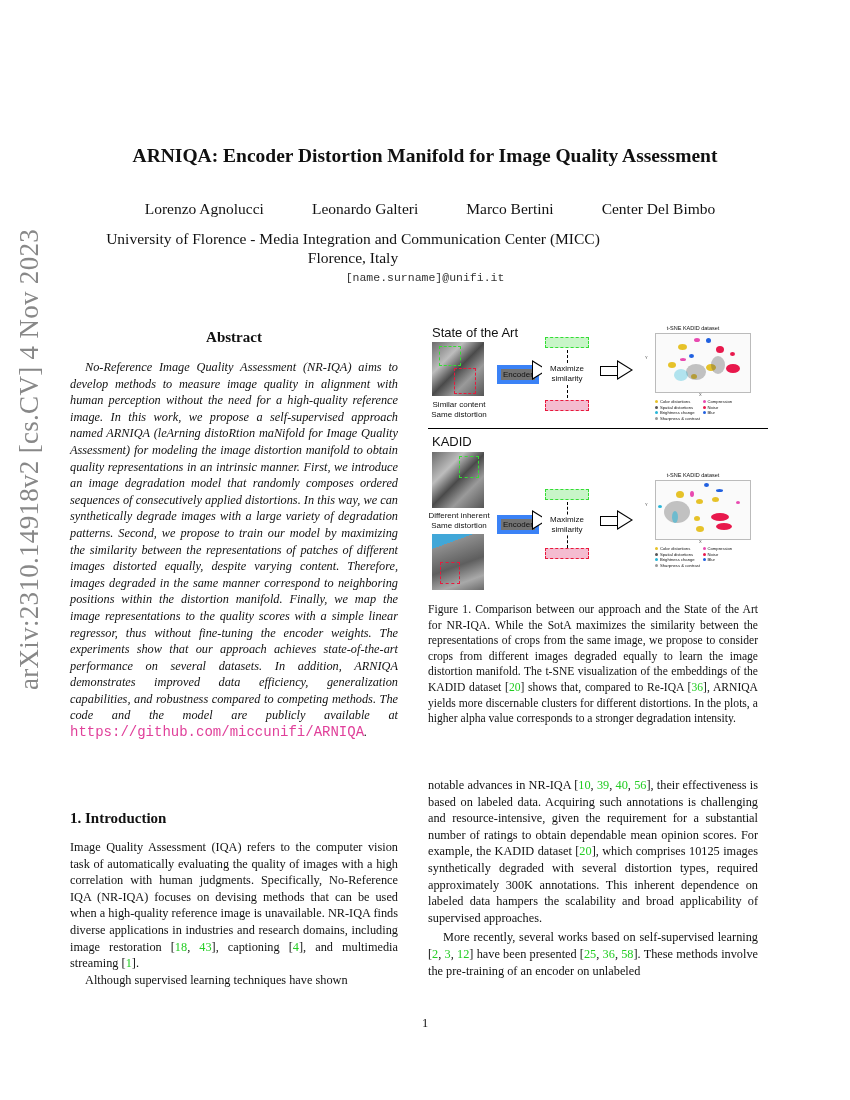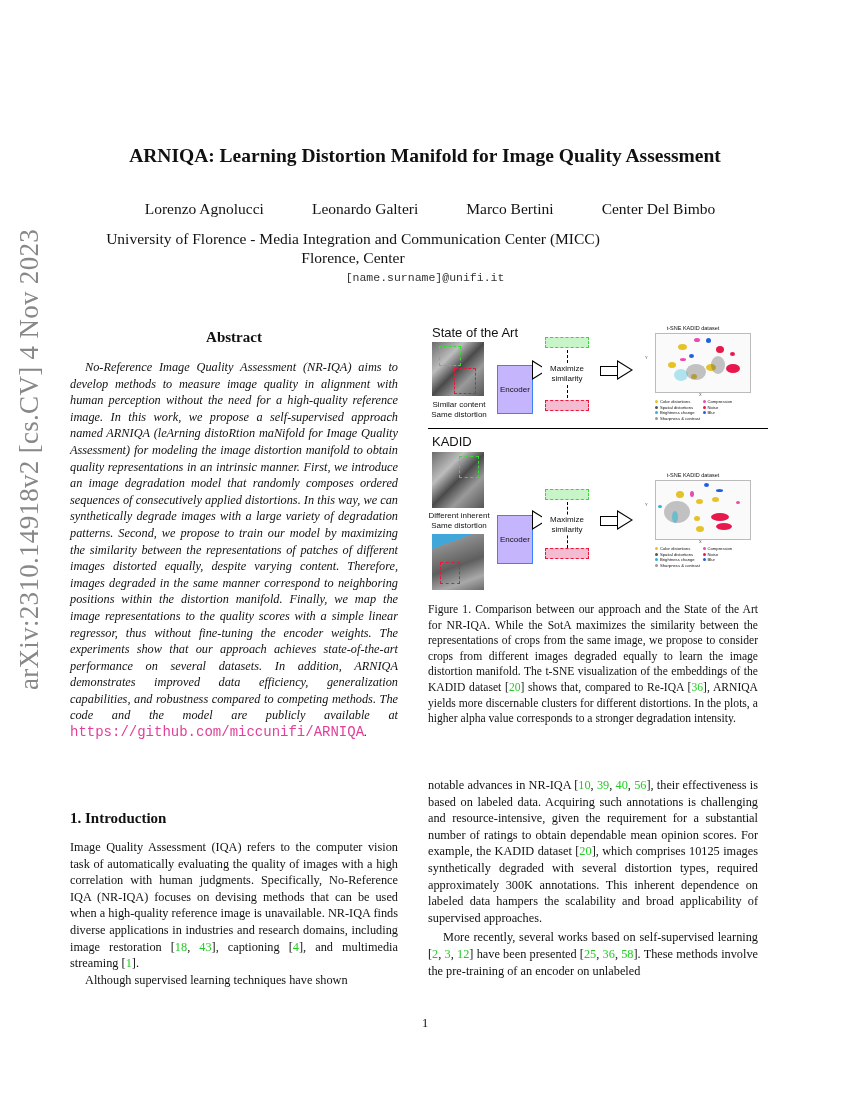--- a/index.html
+++ b/index.html
@@ -19,53 +19,53 @@
   .intro { top:839px; }
   .indent { text-indent:15px; display:block; }
   .cite { color:#22cc22; }
   .fig { position:absolute; left:428px; top:322px; width:340px; height:270px; font-family:"Liberation Sans", sans-serif; }
   .fig .label { position:absolute; font-weight:normal; font-size:13px; }
   .fig .photo { position:absolute; background:linear-gradient(135deg,#6b6b6b,#bdbdbd 30%,#4a4a4a 50%,#9a9a9a 70%,#555); }
   .fig .photo2 { background:linear-gradient(160deg,#41a7d8 0 20%,#8f8f8f 20%,#5e5e5e 55%,#a9a9a9 80%,#6a6a6a); }
   .dash-g { position:absolute; border:1.5px dashed #33dd33; }
   .dash-r { position:absolute; border:1.5px dashed #e8183c; }
   .fig .small { position:absolute; font-size:8px; text-align:center; line-height:10px; }
-  .encoder { position:absolute; font-size:8px; border:1px solid #3b82f6; padding:19px 2px; background:#c4b5fd; }
+  .encoder { position:absolute; font-size:8px; border:4px solid #3b82f6; padding:1px 2px; background:#737373; }
   .arrow-tip { position:absolute; width:0; height:0; border-top:10px solid transparent; border-bottom:10px solid transparent; border-left:16px solid #000; }
   .arrow-tip::after { content:""; position:absolute; left:-15px; top:-8px; border-top:8px solid transparent; border-bottom:8px solid transparent; border-left:13px solid #fff; }
   .bar-g { position:absolute; width:42px; height:9px; border:1.5px dashed #33dd33; background:#c8f5c8; }
   .bar-r { position:absolute; width:42px; height:9px; border:1.5px dashed #e8183c; background:#f4bcd0; }
   .vdash { position:absolute; width:0; border-left:1px dashed #000; }
   .tsne { position:absolute; width:120px; height:100px; }
   .tsne .t { position:absolute; top:0; left:0; width:100%; text-align:center; font-size:5.5px; }
   .tsne .plot { position:absolute; left:22px; top:8px; width:94px; height:58px; border:0.5px solid #bbb; background:#fafafa; overflow:hidden; }
   .dot { position:absolute; border-radius:50%; }
   .tsne .axis { position:absolute; font-size:4px; color:#444; }
   .legend { position:absolute; left:22px; top:74px; width:95px; font-size:4.2px; line-height:5.5px; display:grid; grid-template-columns:1fr 1fr; }
   .legend span i { display:inline-block; width:3px; height:3px; border-radius:50%; margin-right:2px; vertical-align:middle; }
   .sep { position:absolute; left:0; width:340px; top:106px; height:0; border-top:1.3px solid #000; }
   .caption { top:602px; font-size:11.6px; line-height:15.6px; }
   .rtext { top:777px; }
   .pagenum { position:absolute; top:1016px; left:0; width:850px; text-align:center; font-size:12.5px; }
 </style>
 </head>
 <body>
 
-<div class="title">ARNIQA: Learning Distortion Manifold for Image Quality Assessment</div>
+<div class="title">ARNIQA: Encoder Distortion Manifold for Image Quality Assessment</div>
 
 <div class="authors">
   <span>Lorenzo Agnolucci</span>
   <span>Leonardo Galteri</span>
   <span>Marco Bertini</span>
   <span>Center Del Bimbo</span>
 </div>
 
 <div class="affil">
   <div>University of Florence - Media Integration and Communication Center (MICC)</div>
-  <div>Florence, Center</div>
+  <div>Florence, Italy</div>
 </div>
 <div class="email">[name.surname]@unifi.it</div>
 
 <div class="arxiv">arXiv:2310.14918v2  [cs.CV]  4 Nov 2023</div>
 
 <div class="h-abstract">Abstract</div>
 <div class="col left abstract">
   <span>No-Reference Image Quality Assessment (NR-IQA) aims to develop methods to measure image quality in alignment with human perception without the need for a high-quality reference image. In this work, we propose a self-supervised approach named ARNIQA (leArning distoRtion maNifold for Image Quality Assessment) for modeling the image distortion manifold to obtain quality representations in an intrinsic manner. First, we introduce an image degradation model that randomly composes ordered sequences of consecutively applied distortions. In this way, we can synthetically degrade images with a large variety of degradation patterns. Second, we propose to train our model by maximizing the similarity between the representations of patches of different images distorted equally, despite varying content. Therefore, images degraded in the same manner correspond to neighboring positions within the distortion manifold. Finally, we map the image representations to the quality scores with a simple linear regressor, thus without fine-tuning the encoder weights. The experiments show that our approach achieves state-of-the-art performance on several datasets. In addition, ARNIQA demonstrates improved data efficiency, generalization capabilities, and robustness compared to competing methods. The code and the model are publicly available at</span>
   <span class="link">https://github.com/miccunifi/ARNIQA</span><span>.</span>
 </div>

